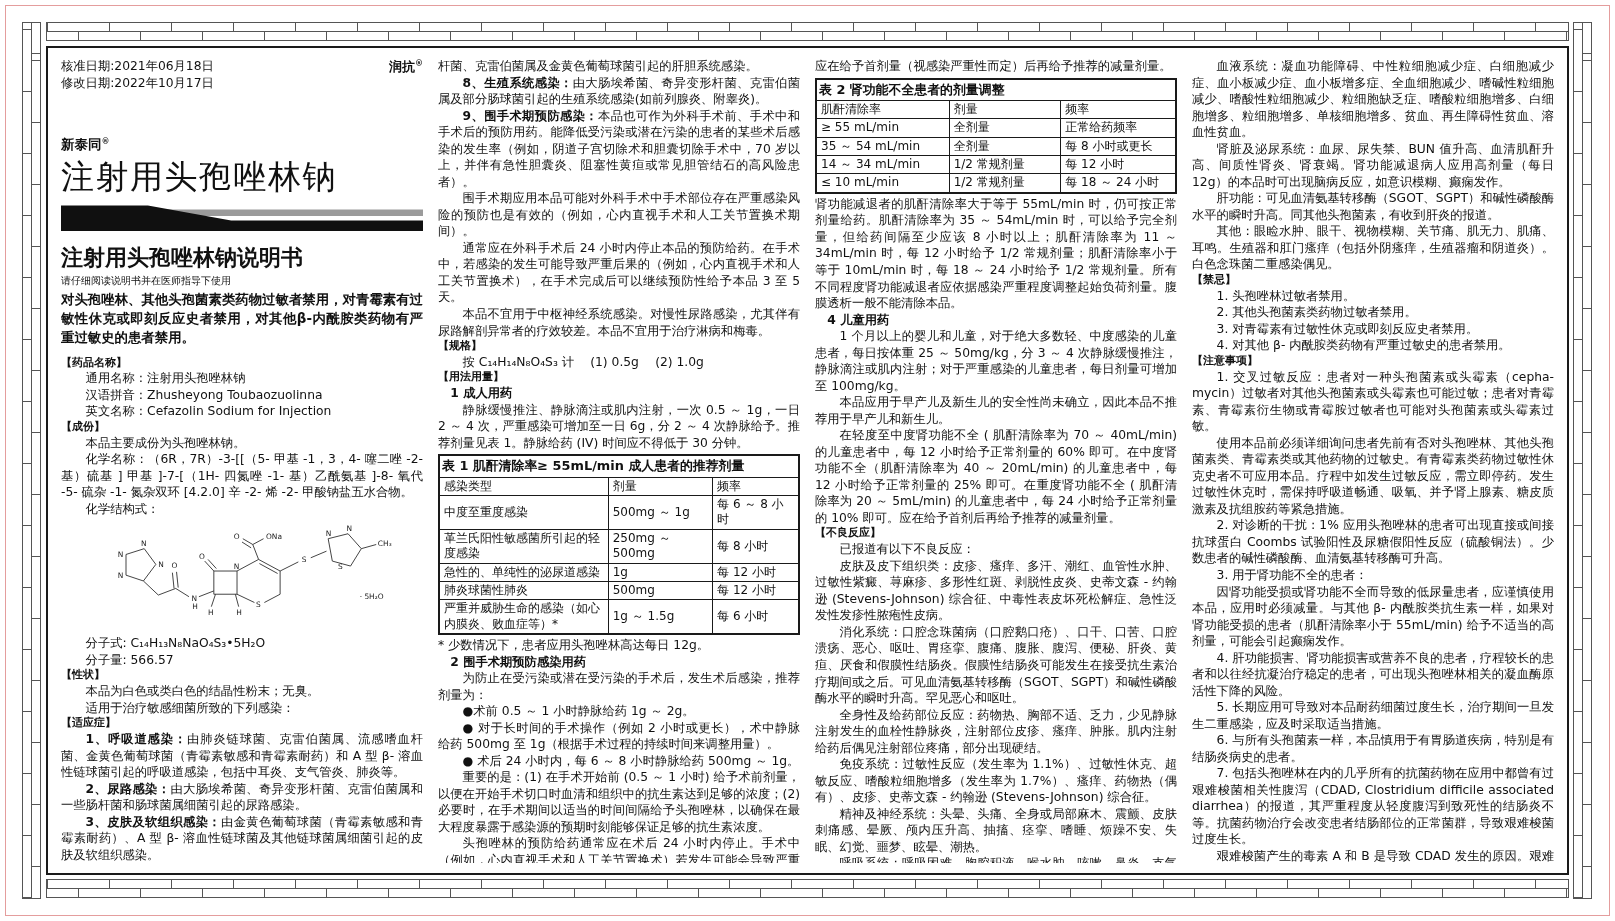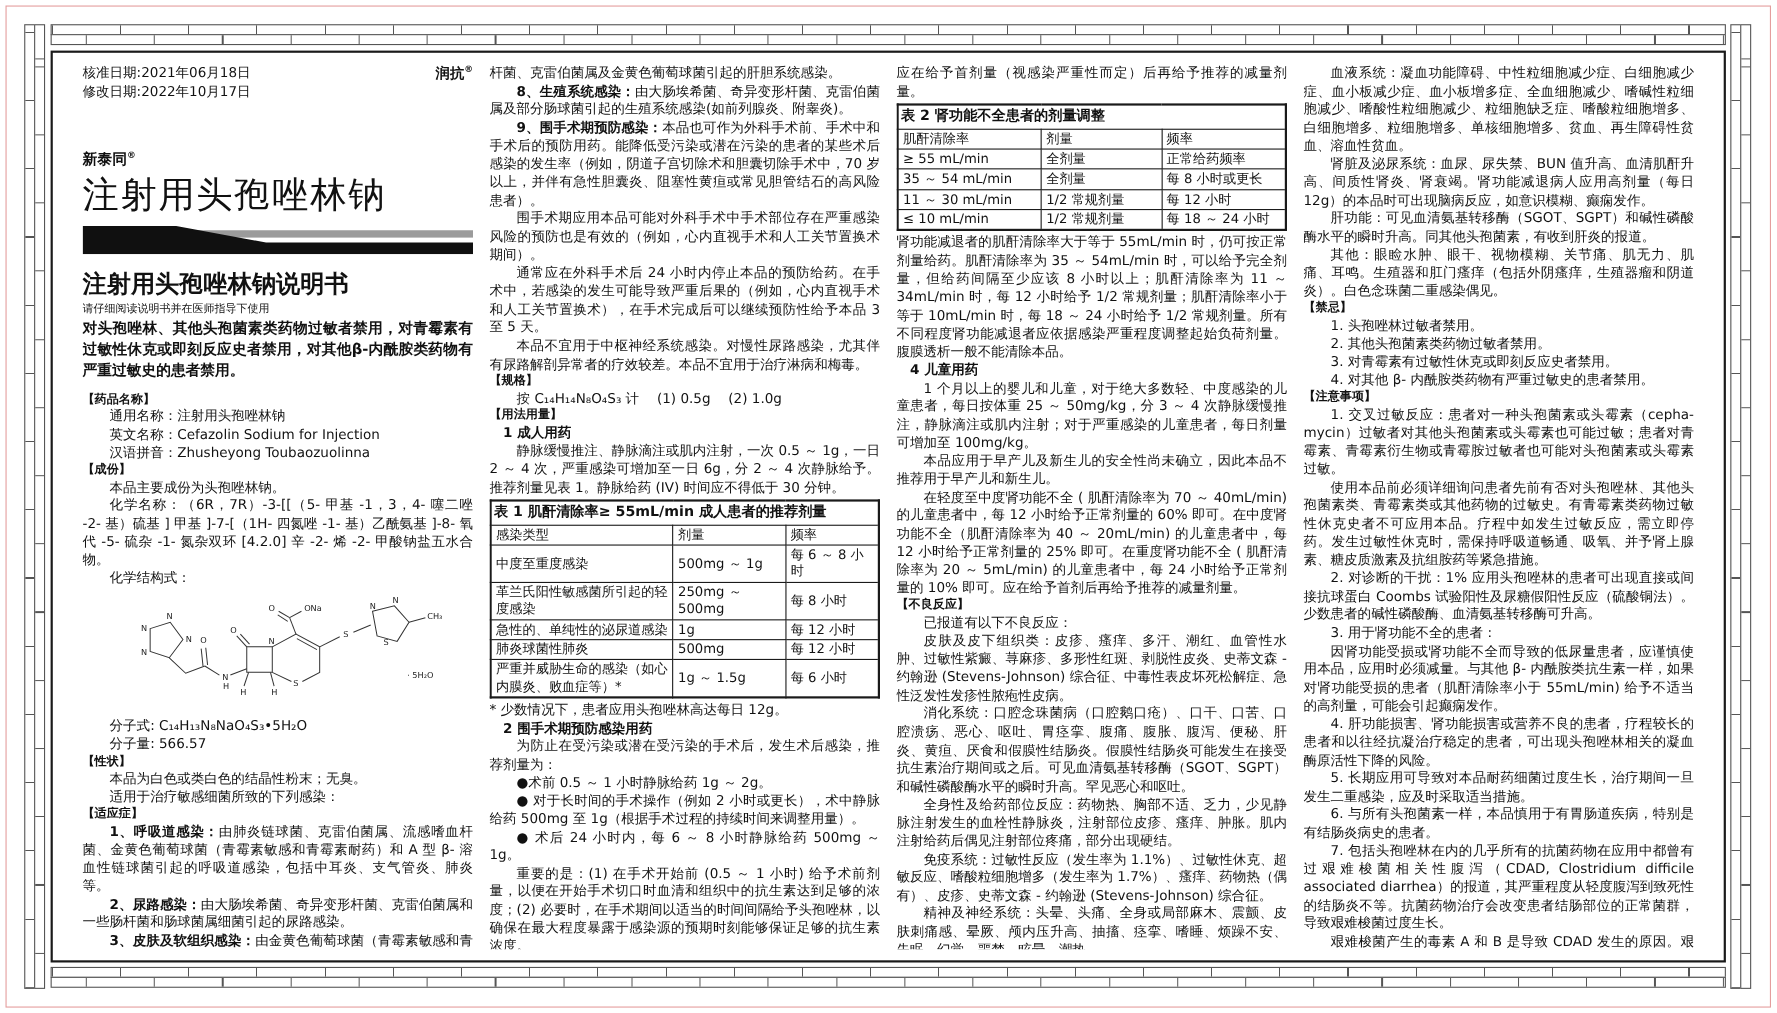--- a/index.html
+++ b/index.html
@@ -16,21 +16,21 @@
   .strip-top{top:22px;}
   .strip-bottom{bottom:22px;}
   .strip-v{position:absolute;top:22px;bottom:22px;width:20px;}
   .strip-v .c{width:10px;height:100%;float:left;border:1px solid #555;background-color:#fff;
     background-image:repeating-linear-gradient(0deg,#555 0 1px,transparent 1px 62px);}
   .strip-v .c2{margin-left:-1px;background-position-y:31px;}
   .strip-left{left:22px;}
   .strip-right{right:22px;}
   
   .content{position:absolute;inset:46px;border:2px solid #1a1a1a;background:#fff;
-    padding:10px 27px;display:flex;gap:15px;}
+    padding:10px 13px;display:flex;gap:15px;}
   .col{flex:1 1 0;min-width:0;overflow:hidden;}
   
   .hdr-row{display:flex;justify-content:space-between;align-items:flex-start;}
   .dates{font-size:12.3px;line-height:1.4;}
   .tm{font-weight:bold;font-size:13px;}
   .reg{font-size:8px;vertical-align:super;font-weight:bold;}
   .brand{font-weight:bold;font-size:13.5px;margin-top:44px;}
   .ptitle{font-size:33px;font-weight:500;letter-spacing:1.5px;margin:1px 0 5px;}
   .stripes{position:relative;height:26px;margin:2px 0 12px;}
   .stripe-gray{position:absolute;left:25%;right:0;top:4px;height:7px;background:#9b9b9b;
@@ -99,22 +99,22 @@
         <div class="stripe-gray"></div>
         <div class="stripe-black"></div>
       </div>
       <div class="ititle">注射用头孢唑林钠说明书</div>
       <div class="rnote">请仔细阅读说明书并在医师指导下使用</div>
       <div class="warn">对头孢唑林、其他头孢菌素类药物过敏者禁用，对青霉素有过敏性休克或即刻反应史者禁用，对其他β-内酰胺类药物有严重过敏史的患者禁用。</div>
 
       <div>
           <div class="blk h">【药品名称】</div>
           <div class="blk p">通用名称：注射用头孢唑林钠</div>
+          <div class="blk p">汉语拼音：Zhusheyong Toubaozuolinna</div>
           <div class="blk p">英文名称：Cefazolin Sodium for Injection</div>
-          <div class="blk p">汉语拼音：Zhusheyong Toubaozuolinna</div>
           <div class="blk h">【成份】</div>
           <div class="blk p">本品主要成份为头孢唑林钠。</div>
           <div class="blk p">化学名称：（6R，7R）-3-[[（5- 甲基 -1，3，4- 噻二唑 -2- 基）硫基 ] 甲基 ]-7-[（1H- 四氮唑 -1- 基）乙酰氨基 ]-8- 氧代 -5- 硫杂 -1- 氮杂双环 [4.2.0] 辛 -2- 烯 -2- 甲酸钠盐五水合物。</div>
           <div class="blk p">化学结构式：</div>
         </div>
 
       <svg class="chem" viewBox="0 0 360 140">
 
         <polygon points="40,44 62,37 76,56 61,76 40,69"></polygon>
         <text x="30" y="47">N</text>
@@ -264,21 +264,21 @@
             <td>≥ 55 mL/min</td>
             <td>全剂量</td>
             <td>正常给药频率</td>
           </tr>
           <tr>
             <td>35 ～ 54 mL/min</td>
             <td>全剂量</td>
             <td>每 8 小时或更长</td>
           </tr>
           <tr>
-            <td>11 ～ 30 mL/min</td>
+            <td>14 ～ 34 mL/min</td>
             <td>1/2 常规剂量</td>
             <td>每 12 小时</td>
           </tr>
           <tr>
             <td>≤ 10 mL/min</td>
             <td>1/2 常规剂量</td>
             <td>每 18 ～ 24 小时</td>
           </tr>
         </tbody>
       </table>

